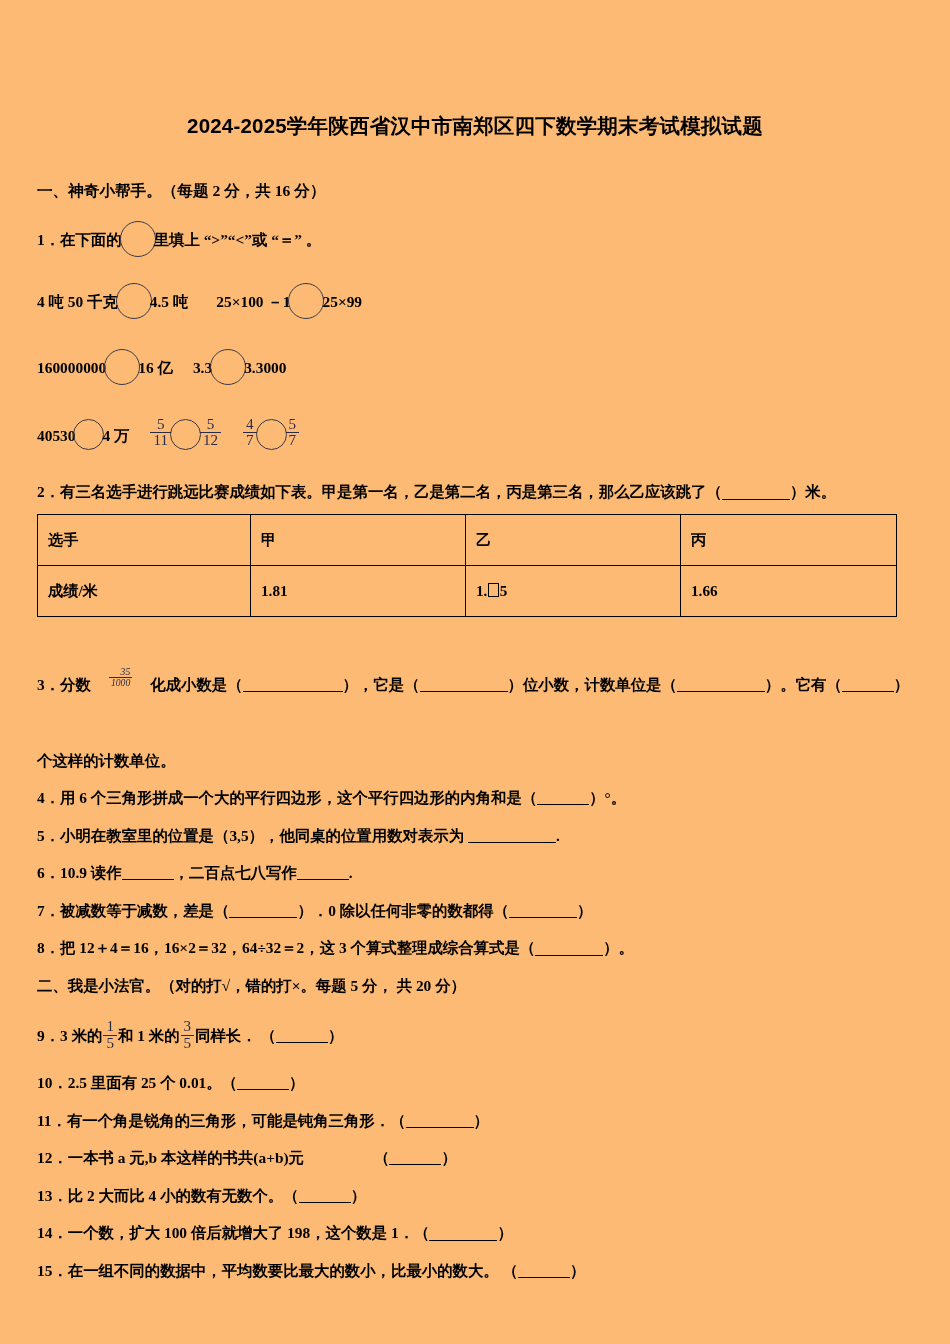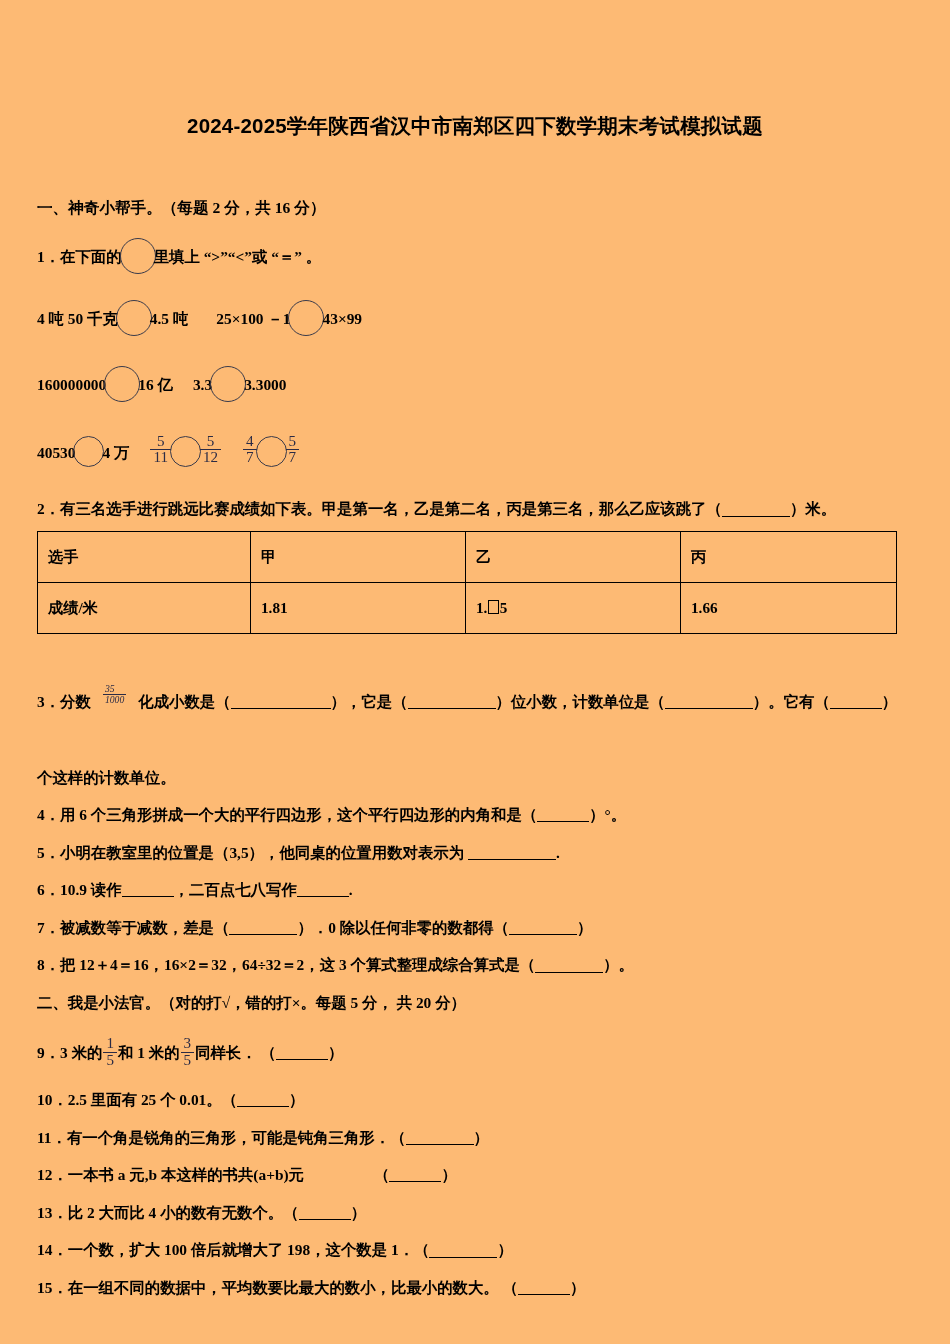--- a/index.html
+++ b/index.html
@@ -29,21 +29,21 @@
     font-family: "Liberation Sans", "DejaVu Sans", sans-serif;
     font-weight: bold;
     font-size: 20.5px;
     letter-spacing: 0.2px;
     color: #000;
     white-space: nowrap;
   }
   .body-area {
     position: absolute;
     left: 37px;
-    top: 200px;
+    top: 183px;
     width: 880px;
   }
   .line {
     font-size: 15.4px;
     line-height: 1.0;
     color: #000;
     white-space: nowrap;
     font-weight: bold;
     font-family: "Liberation Serif", "DejaVu Serif", serif;
   }
@@ -105,27 +105,27 @@
     padding: 0 3px;
   }
   .frac .den { display: block; padding: 0 3px; }
 
   .frac-tall { vertical-align: -0.30em; }
 
   
   .frac-sup {
     display: inline-block;
     vertical-align: 0.48em;
-    text-align: left;
+    text-align: right;
     line-height: 1.0;
     font-size: 0.63em;
     font-style: italic;
     font-weight: normal;
     color: #2b2b45;
-    margin: 0 12px;
+    margin: 0 18px;
   }
   .frac-sup .num {
     display: block;
     border-bottom: 1px solid #2b2b45;
     padding: 0 2px;
   }
   .frac-sup .den { display: block; padding: 0 2px; }
 
   
   .cmp-row { margin-bottom: 16px; }
@@ -171,21 +171,21 @@
 
   <div class="body-area">
 
     <div class="line sec-head">一、神奇小帮手。（每题 2 分，共 16 分）</div>
 
     <div class="line q">
       <span>1．在下面的</span><span class="circ"></span><span>里填上 “&gt;”“&lt;”或 “＝” 。</span>
     </div>
 
     <div class="line q cmp-row" style="margin-top:26px;">
-      <span>4 吨 50 千克</span><span class="circ"></span><span>4.5 吨</span><span class="gap-lg"></span><span>25×100 －1</span><span class="circ"></span><span>43×99</span>
+      <span>4 吨 50 千克</span><span class="circ"></span><span>4.5 吨</span><span class="gap-lg"></span><span>25×100 －1</span><span class="circ"></span><span>25×99</span>
     </div>
 
     <div class="line q cmp-row" style="margin-top:30px;">
       <span>160000000</span><span class="circ"></span><span>16 亿</span><span class="gap-md"></span><span>3.3</span><span class="circ"></span><span>3.3000</span>
     </div>
 
     <div class="line q cmp-row" style="margin-top:32px;">
       <span>40530</span><span class="circ circ-sm"></span><span>4 万</span><span class="gap-md"></span><span class="frac frac-tall"><span class="num">5</span><span class="den">11</span></span><span class="circ circ-sm"></span><span class="frac frac-tall"><span class="num">5</span><span class="den">12</span></span><span class="gap-md"></span><span class="frac frac-tall"><span class="num">4</span><span class="den">7</span></span><span class="circ circ-sm"></span><span class="frac frac-tall"><span class="num">5</span><span class="den">7</span></span>
     </div>
 

